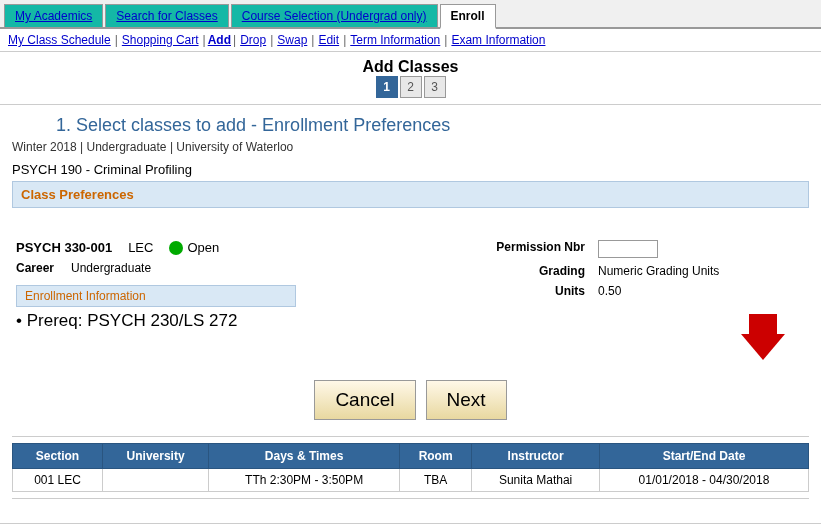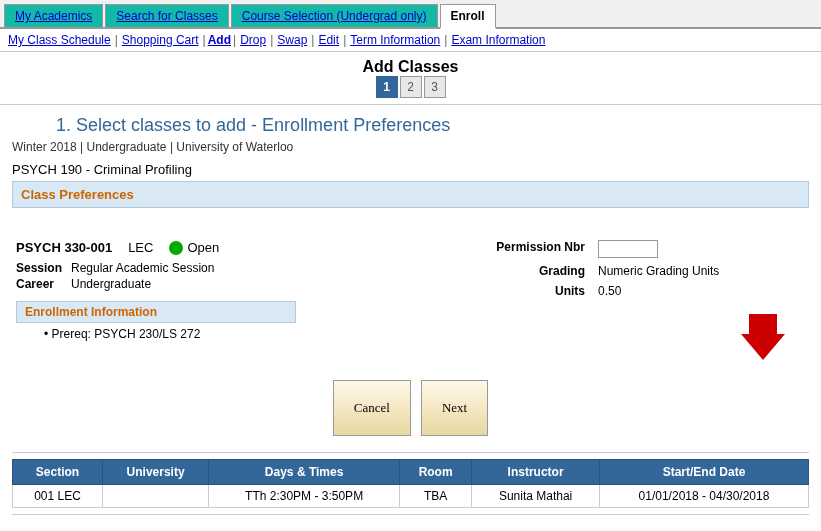--- a/index.html
+++ b/index.html
@@ -97,49 +97,48 @@
 
     .detail-row { display: flex; margin-bottom: 2px; }
     .detail-label { font-weight: bold; min-width: 55px; font-size: 12px; }
     .detail-value { font-size: 12px; }
 
     
     .enroll-info-header {
       background: #d9e8f5;
       padding: 3px 8px;
       color: #cc6600;
-      font-weight: bold;
+      font-weight: normal;
       font-size: 12px;
       border: 1px solid #b0c8e0;
       margin: 8px 0 4px;
       display: inline-block;
       width: 280px;
     }
-    .prereq-row { margin-left: 28px; font-size: 12px; }
+    .prereq-row { margin-left: 0; font-size: 17px; }
     .prereq-row::before { content: "• "; }
 
     
     .right-field-row { display: flex; align-items: flex-start; margin-bottom: 6px; gap: 7px; }
     .right-label { font-weight: bold; font-size: 12px; min-width: 100px; text-align: right; margin-right: 6px; }
     .right-value { font-size: 12px; }
     .perm-input { border: 1px solid #999; width: 60px; height: 18px; }
 
     
     .arrow-container { display: flex; justify-content: flex-end; padding: 10px 20px; }
 
     
     .button-row { display: flex; justify-content: center; gap: 10px; padding: 4px 0 10px; }
     .btn {
-      padding: 19px 20px;
+      padding: 8px 20px;
       border: 1px solid #999;
       background: linear-gradient(to bottom, #fff8e8, #e8d8a0);
       cursor: pointer;
-      font-size: 13px;
+      font-size: 19px;
       color: #000;
-      font-family: Liberation Serif, serif;
     }
 
     
     .schedule-table { width: 100%; border-collapse: collapse; font-size: 12px; padding-left: 16px; }
     .schedule-table th {
       background: #336699;
       color: #fff;
       padding: 5px 8px;
       text-align: center;
       border: 1px solid #2a5580;
@@ -207,24 +206,20 @@
   <div class="class-details">
 
     <div class="left-details">
       <div class="class-id-row">
         <span class="class-id">PSYCH 330-001</span>
         <span class="comp">LEC</span>
         <span class="status-indicator">
           <span class="green-dot"></span>
           <span>Open</span>
         </span>
-      </div>
-      <div class="detail-row">
-        <span class="detail-label">Session</span>
-        <span class="detail-value">Regular Academic Session</span>
       </div>
       <div class="detail-row">
         <span class="detail-label">Career</span>
         <span class="detail-value">Undergraduate</span>
       </div>
 
       <div class="enroll-info-header">Enrollment Information</div>
       <div class="prereq-row">Prereq: PSYCH 230/LS 272</div>
     </div>
 

